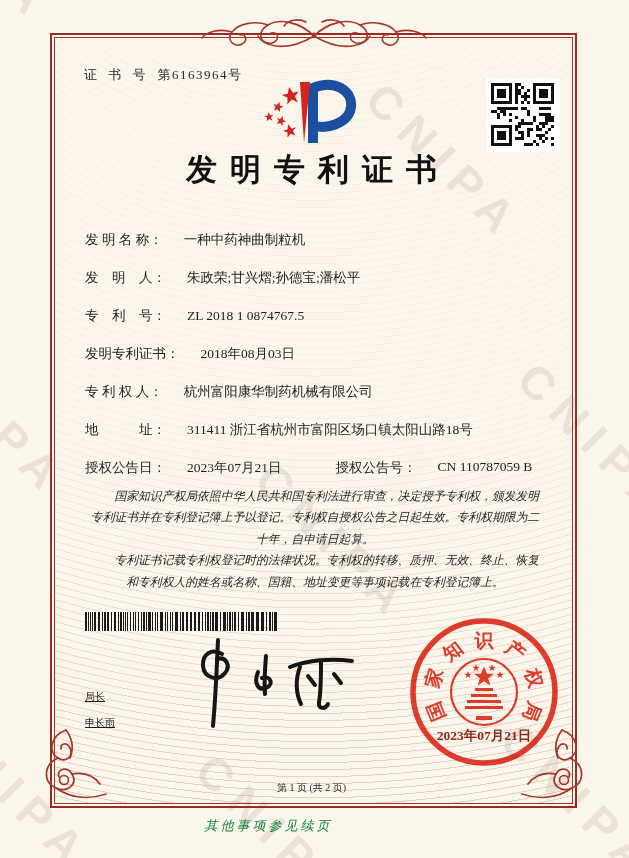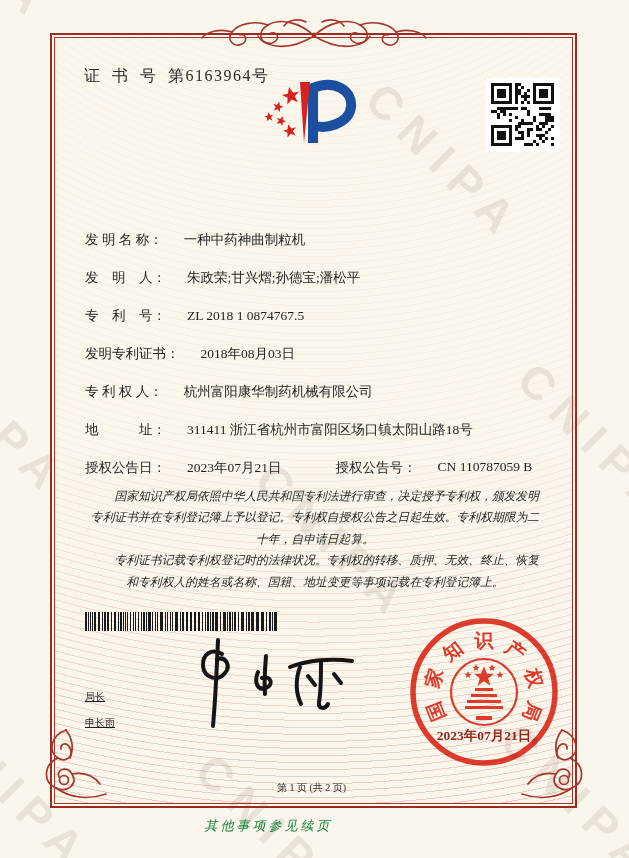--- a/index.html
+++ b/index.html
@@ -34,21 +34,21 @@
     mask-image:linear-gradient(to bottom,
       rgba(0,0,0,.14) 0%, rgba(0,0,0,.18) 52%, rgba(0,0,0,.55) 70%, rgba(0,0,0,.95) 100%);
   }
   .ornament{ position:absolute; z-index:3; pointer-events:none; }
   #orn-top{ left:188px; top:12px; }
   #orn-bl{ left:36px; top:728px; }
   #orn-br{ left:518px; top:728px; transform:scaleX(-1); }
   
   .cert-no{
     position:absolute; left:84px; top:66px; z-index:4;
-    font-size:16px; letter-spacing:1.5px; color:#2a2a2a;
+    font-size:13px; letter-spacing:1.5px; color:#2a2a2a;
   }
   .cert-no .lbl{ margin-right:8px; letter-spacing:4px; }
   .logo{ position:absolute; left:257px; top:79px; z-index:4; }
   .qr{
     position:absolute; left:486px; top:78px; width:74px; height:74px;
     background:#fff; z-index:4;
   }
   .title{
     position:absolute; left:50px; top:149px; width:523px; margin:0; z-index:4;
     text-align:center; font-size:31px; font-weight:bold;
@@ -359,20 +359,21 @@
         <rect x="20" y="65" width="3" height="3" fill="#111"></rect>
         <rect x="23" y="65" width="3" height="3" fill="#111"></rect>
         <rect x="38" y="65" width="3" height="3" fill="#111"></rect>
         <rect x="41" y="65" width="3" height="3" fill="#111"></rect>
         <rect x="44" y="65" width="3" height="3" fill="#111"></rect>
         <rect x="50" y="65" width="3" height="3" fill="#111"></rect>
         <rect x="65" y="65" width="3" height="3" fill="#111"></rect>
       </svg>
   </div>
 
+  <h1 class="title">发明专利证书</h1>
 
   <div class="fields">
     <div class="frow">
       <span class="flabel">发 明 名 称：</span>
       <span class="fvalue">一种中药神曲制粒机</span>
     </div>
     <div class="frow">
       <span class="flabel">发　明　人：</span>
       <span class="fvalue">朱政荣;甘兴熠;孙德宝;潘松平</span>
     </div>

